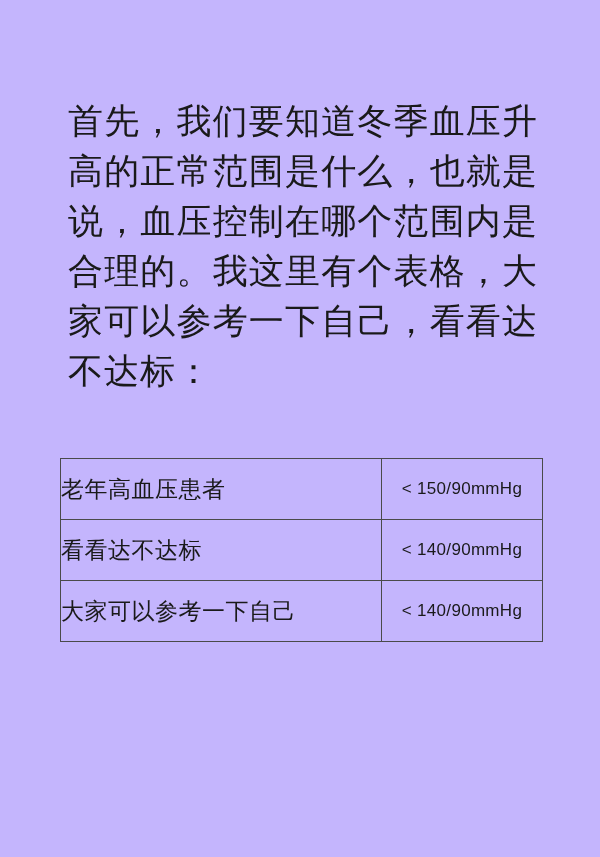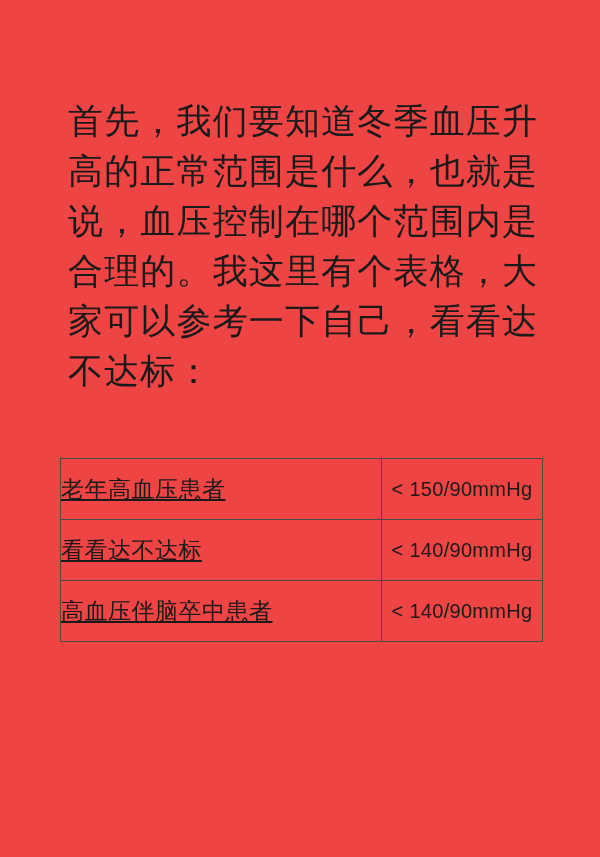--- a/index.html
+++ b/index.html
@@ -10,21 +10,21 @@
     width: 600px;
     height: 857px;
     background: #ece3cd;
     font-family: "Liberation Sans", sans-serif;
     overflow: hidden;
   }
   .page {
     position: relative;
     width: 600px;
     height: 857px;
-    background: #ef4444;
+    background: #c4b5fd;
     box-sizing: border-box;
   }
   .body-text {
     position: absolute;
     left: 68px;
     top: 62px;
     width: 470px;
     font-family: "Liberation Serif", serif;
     font-size: 35px;
     line-height: 50px;
@@ -51,26 +51,25 @@
     height: 60px;
     vertical-align: middle;
     color: #1a1a1a;
   }
   td.cond {
     width: 320px;
     font-family: "Liberation Serif", serif;
     font-size: 23px;
     padding-left: 12px;
     letter-spacing: 0.5px;
-    text-decoration: underline;
   }
   td.val {
     width: 160px;
     font-family: "Liberation Sans", sans-serif;
-    font-size: 20px;
+    font-size: 17px;
     text-align: center;
     letter-spacing: 0.3px;
   }
 </style>
 </head>
 <body>
 
 <div class="page">
 
   <p class="body-text">首先，我们要知道冬季血压升高的正常范围是什么，也就是说，血压控制在哪个范围内是合理的。我这里有个表格，大家可以参考一下自己，看看达不达标：</p>
@@ -80,20 +79,20 @@
       <tbody>
         <tr>
           <td class="cond">老年高血压患者</td>
           <td class="val">&lt; 150/90mmHg</td>
         </tr>
         <tr>
           <td class="cond">看看达不达标</td>
           <td class="val">&lt; 140/90mmHg</td>
         </tr>
         <tr>
-          <td class="cond">高血压伴脑卒中患者</td>
+          <td class="cond">大家可以参考一下自己</td>
           <td class="val">&lt; 140/90mmHg</td>
         </tr>
       </tbody>
     </table>
   </div>
 
 </div>
 
 </body></html>

